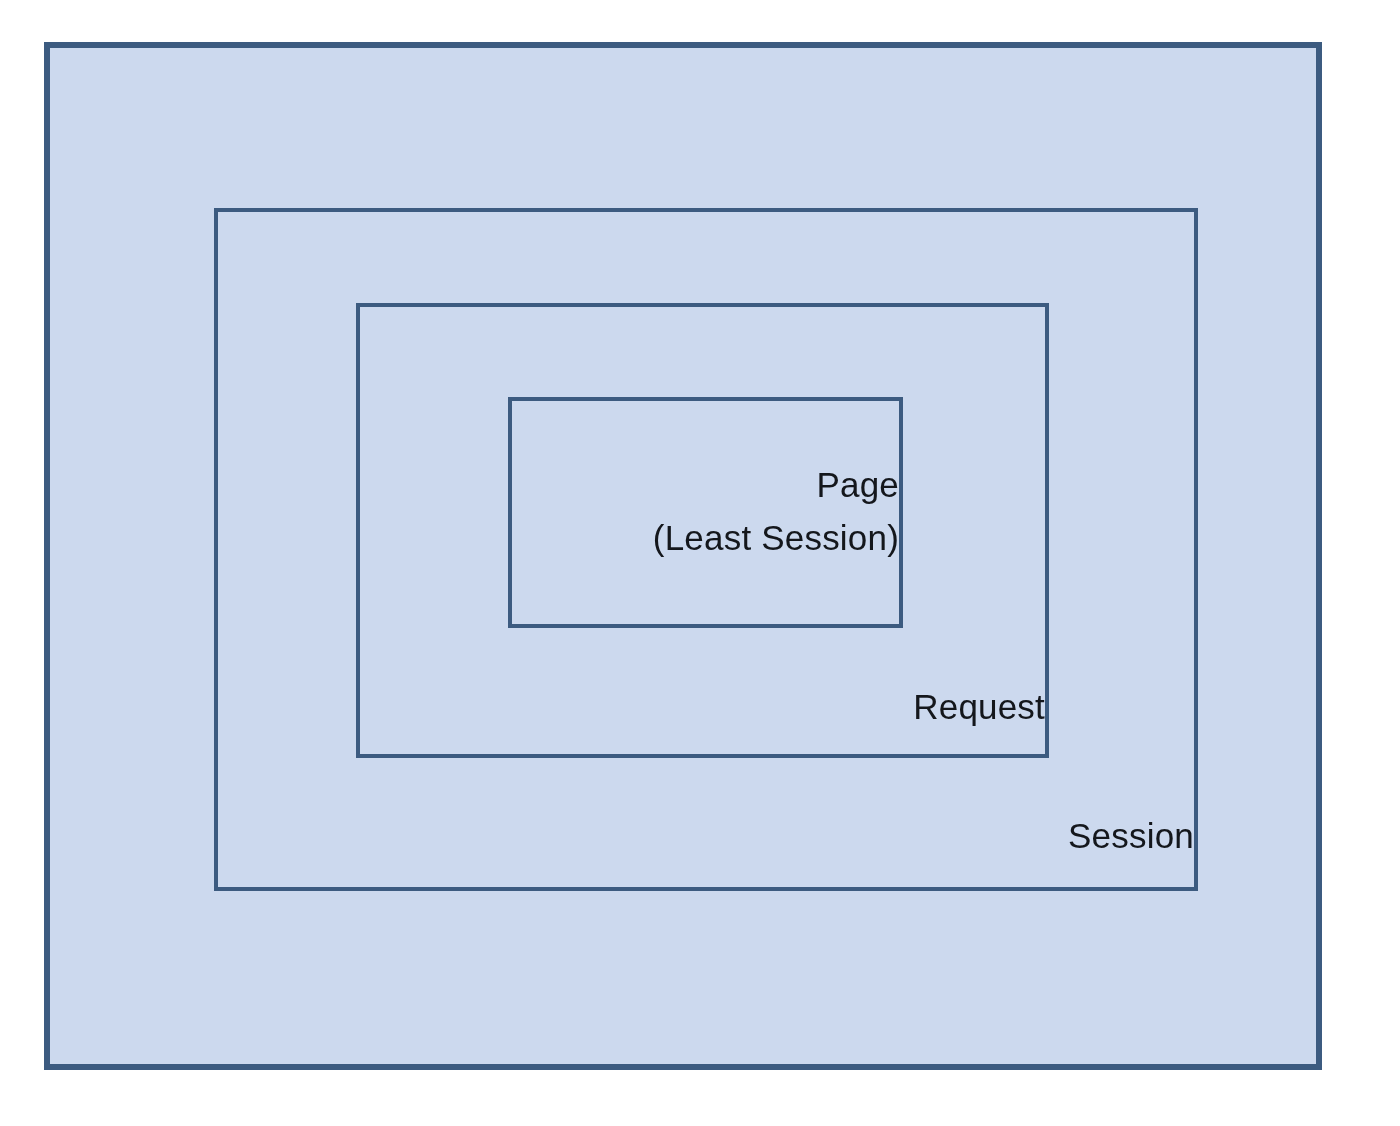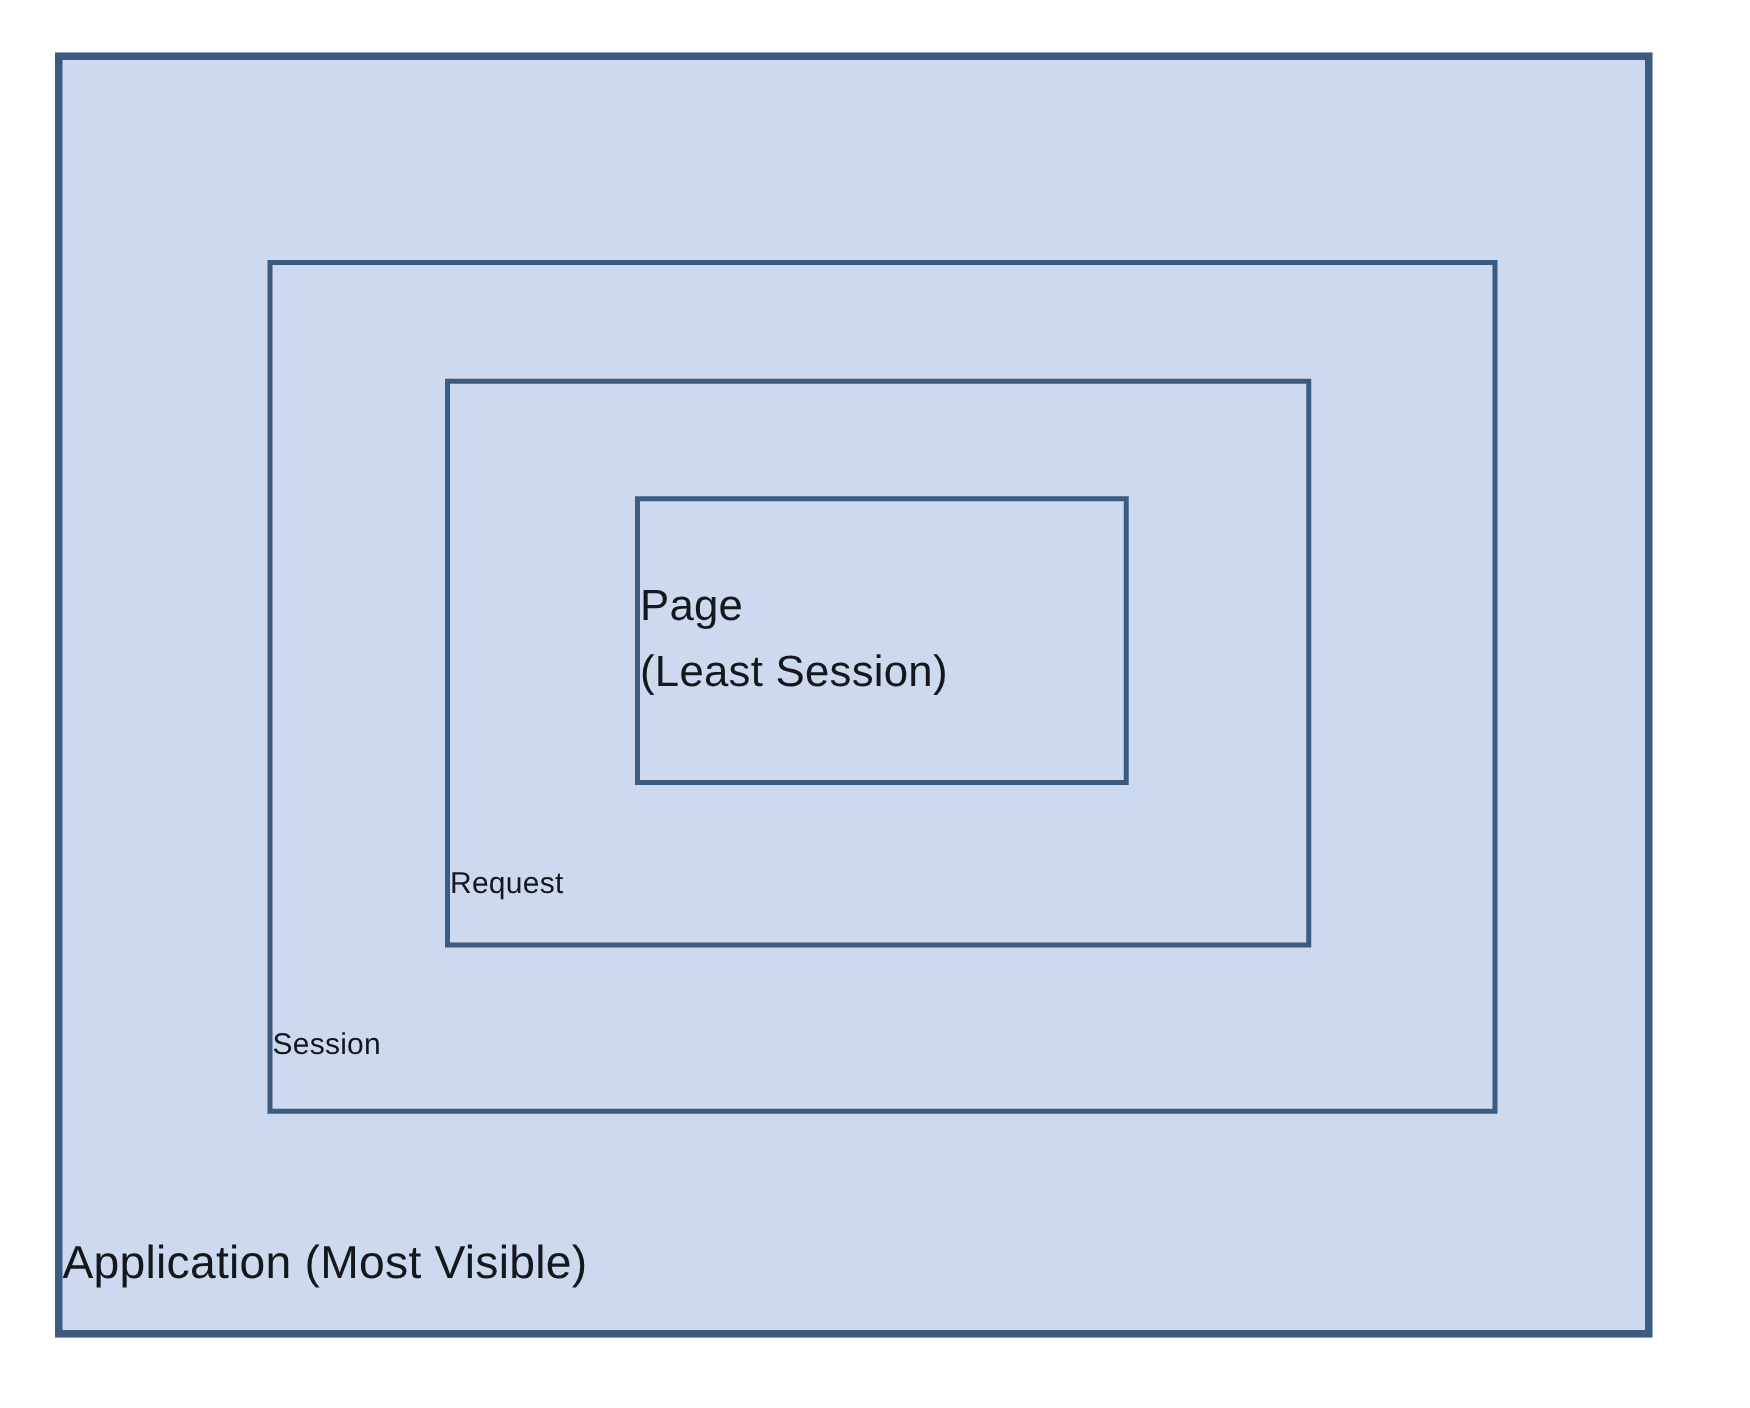--- a/index.html
+++ b/index.html
@@ -68,32 +68,32 @@
     width: 395px;
     height: 231px;
     border-width: 4px;
   }
 
   
   .scope-label {
     position: absolute;
     left: 0;
     right: 0;
-    text-align: left;
+    text-align: right;
     color: #14171c;
     font-family: "Liberation Sans", sans-serif;
     font-weight: 400;
     letter-spacing: 0.2px;
     white-space: nowrap;
     user-select: none;
   }
 
   
   .scope-label.band {
-    font-size: 24px;
+    font-size: 35px;
     line-height: 42px;
   }
 
   #label-application {
     bottom: 32px;
     font-size: 37px;
     line-height: 44px;
   }
 
   #label-session {
@@ -136,17 +136,16 @@
         </div>
 
         <div class="scope-label band" id="label-request">Request</div>
 
       </div>
 
       <div class="scope-label band" id="label-session">Session</div>
 
     </div>
 
-    <div class="scope-label" id="label-application">Application (Most Visible)</div>
 
   </div>
 
 </div>
 
 </body></html>

